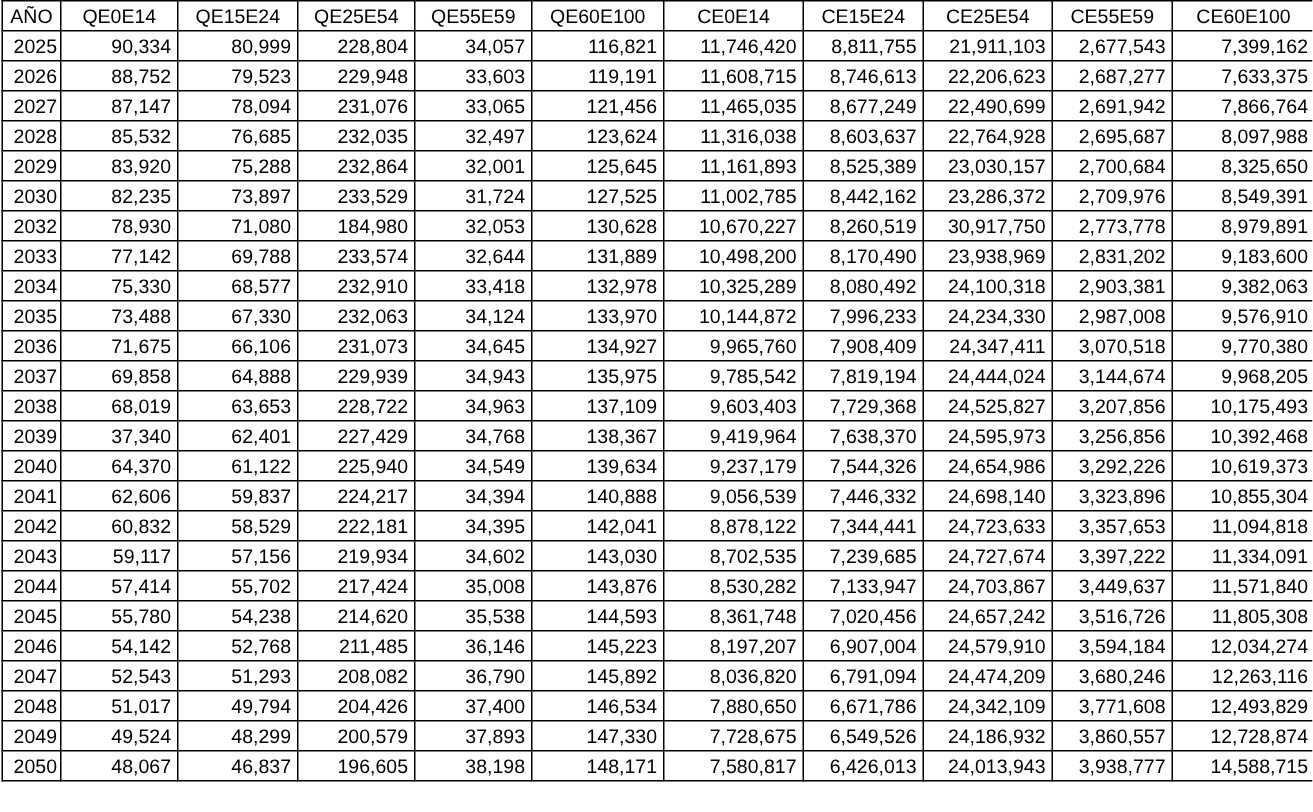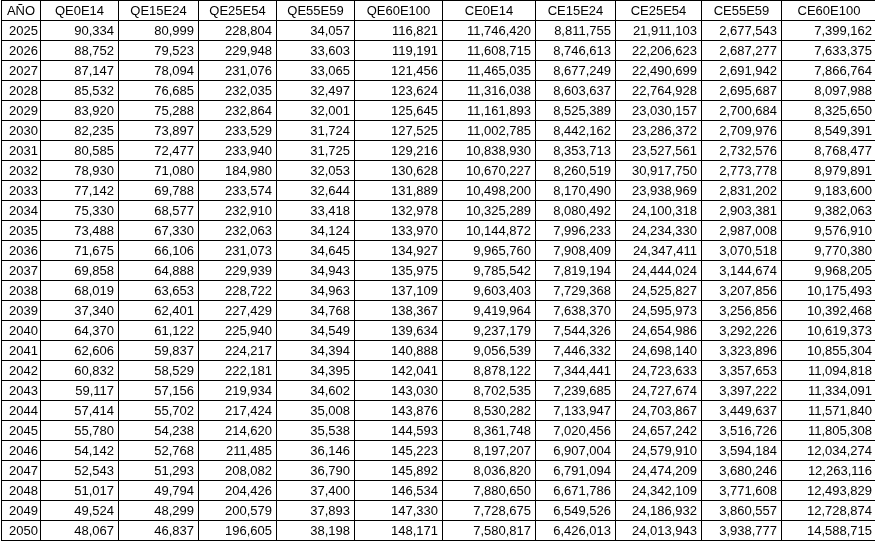--- a/index.html
+++ b/index.html
@@ -150,33 +150,20 @@
           <td class="value">233,529</td>
           <td class="value">31,724</td>
           <td class="value">127,525</td>
           <td class="value">11,002,785</td>
           <td class="value">8,442,162</td>
           <td class="value">23,286,372</td>
           <td class="value">2,709,976</td>
           <td class="value">8,549,391</td>
         </tr>
         <tr>
-          <td class="year">2031</td>
-          <td class="value">80,585</td>
-          <td class="value">72,477</td>
-          <td class="value">233,940</td>
-          <td class="value">31,725</td>
-          <td class="value">129,216</td>
-          <td class="value">10,838,930</td>
-          <td class="value">8,353,713</td>
-          <td class="value">23,527,561</td>
-          <td class="value">2,732,576</td>
-          <td class="value">8,768,477</td>
-        </tr>
-        <tr>
           <td class="year">2032</td>
           <td class="value">78,930</td>
           <td class="value">71,080</td>
           <td class="value">184,980</td>
           <td class="value">32,053</td>
           <td class="value">130,628</td>
           <td class="value">10,670,227</td>
           <td class="value">8,260,519</td>
           <td class="value">30,917,750</td>
           <td class="value">2,773,778</td>

